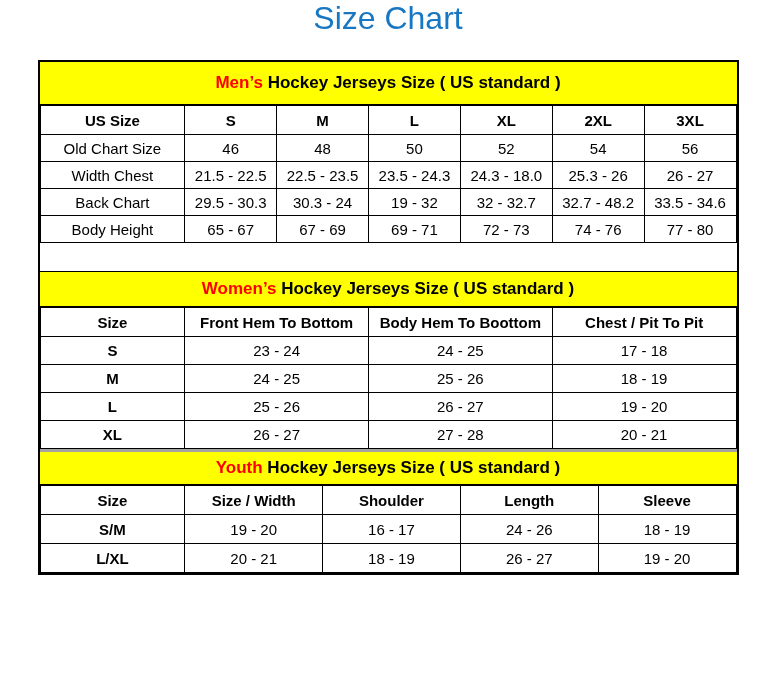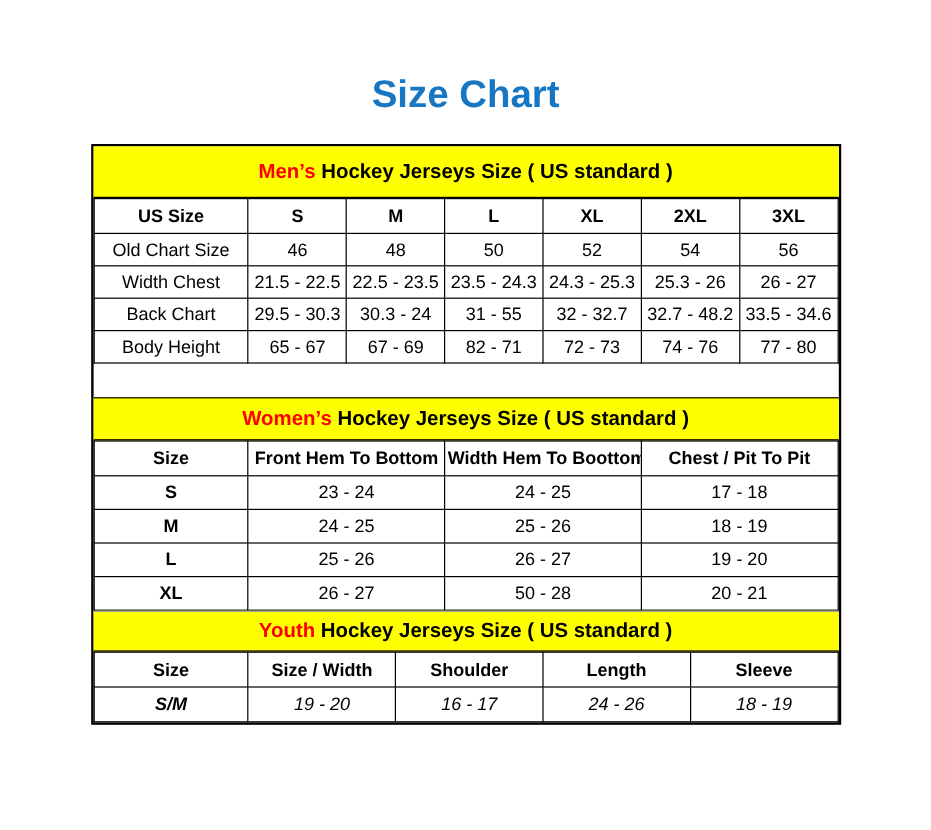--- a/index.html
+++ b/index.html
@@ -1,64 +1,63 @@
 <!DOCTYPE html>
 <html><head>
 <meta charset="utf-8">
 <style>
   * { box-sizing: border-box; margin: 0; padding: 0; }
   html, body { width: 776px; height: 692px; background: #ffffff; overflow: hidden; }
   body { font-family: "Liberation Sans", sans-serif; color: #000; }
 
   .page-title {
-    margin-top: 60px;
     text-align: center;
     font-size: 32px;
-    font-weight: bold;
+    font-weight: normal;
     color: #1777c2;
     letter-spacing: 0px;
   }
 
   .chart {
-    width: 625px;
+    width: 701px;
     margin: 23px auto 0 auto;
     border: 2px solid #000;
     background: #fff;
   }
 
   .banner {
     background: #ffff00;
     text-align: center;
     font-weight: bold;
     font-size: 17px;
     border-bottom: 1px solid #000;
   }
   .banner.men   { padding: 11px 0; }
   .banner.women { padding: 7px 0; border-top: 1px solid #000; margin-top: 28px; }
-  .banner.youth { padding: 6px 0; border-top: 1px solid #a3a3a3; }
+  .banner.youth { padding: 6px 0; border-top: 3px solid #a3a3a3; }
   .banner .hl { color: #ff0000; }
 
   table.tbl {
     width: 100%;
     border-collapse: collapse;
     table-layout: fixed;
   }
   table.tbl th, table.tbl td {
     border: 1px solid #000;
     text-align: center;
     vertical-align: middle;
     font-size: 15px;
     padding: 0 2px;
     overflow: hidden;
     white-space: nowrap;
   }
   table.tbl th { font-weight: bold; height: 29px; }
   table.men td { height: 27px; font-weight: normal; }
   table.women td { height: 28px; font-weight: normal; }
-  table.youth td { height: 29px; font-weight: normal; font-style: italic; }
+  table.youth td { height: 29px; font-weight: normal; }
   table.women td.rowlabel, table.youth td.rowlabel { font-weight: bold; }
 
   col.c-label { width: 20.8%; }
   table.men   col.c-data { width: 13.2%; }
   table.women col.c-data { width: 26.4%; }
   table.youth col.c-data { width: 19.8%; }
 
   .wavy {
     text-decoration-style: wavy;
     text-decoration-color: #c00000;
@@ -106,59 +105,59 @@
           <td>50</td>
           <td>52</td>
           <td>54</td>
           <td>56</td>
         </tr>
         <tr>
           <td class="rowlabel">Width Chest</td>
           <td>21.5 - 22.5</td>
           <td>22.5 - 23.5</td>
           <td>23.5 - 24.3</td>
-          <td>24.3 - 25.3</td>
+          <td>24.3 - 18.0</td>
           <td>25.3 - 26</td>
           <td>26 - 27</td>
         </tr>
         <tr>
           <td class="rowlabel">Back Chart</td>
           <td>29.5 - 30.3</td>
           <td>30.3 - 24</td>
-          <td>31 - 55</td>
+          <td>19 - 32</td>
           <td>32 - 32.7</td>
           <td>32.7 - 48.2</td>
           <td>33.5 - 34.6</td>
         </tr>
         <tr>
           <td class="rowlabel">Body Height</td>
           <td>65 - 67</td>
           <td>67 - 69</td>
-          <td>82 - 71</td>
+          <td>69 - 71</td>
           <td>72 - 73</td>
           <td>74 - 76</td>
           <td>77 - 80</td>
         </tr>
       </tbody>
     </table>
 
     <div class="banner women"><span class="hl">Women’s</span><span> Hockey Jerseys Size ( US standard )</span></div>
 
     <table class="tbl women">
       <colgroup>
           <col class="c-label">
           <col class="c-data">
           <col class="c-data">
           <col class="c-data">
         </colgroup>
       <tbody>
         <tr>
           <th>Size</th>
           <th>Front Hem To Bottom</th>
-          <th><span>Width Hem To </span><span class="wavy">Boottom</span></th>
+          <th><span>Body Hem To </span><span class="wavy">Boottom</span></th>
           <th>Chest / Pit To Pit</th>
         </tr>
         <tr>
           <td class="rowlabel">S</td>
           <td>23 - 24</td>
           <td>24 - 25</td>
           <td>17 - 18</td>
         </tr>
         <tr>
           <td class="rowlabel">M</td>
@@ -168,21 +167,21 @@
         </tr>
         <tr>
           <td class="rowlabel">L</td>
           <td>25 - 26</td>
           <td>26 - 27</td>
           <td>19 - 20</td>
         </tr>
         <tr>
           <td class="rowlabel">XL</td>
           <td>26 - 27</td>
-          <td>50 - 28</td>
+          <td>27 - 28</td>
           <td>20 - 21</td>
         </tr>
       </tbody>
     </table>
 
     <div class="banner youth"><span class="hl">Youth</span><span> Hockey Jerseys Size ( US standard )</span></div>
 
     <table class="tbl youth">
       <colgroup>
           <col class="c-label">
@@ -199,17 +198,24 @@
           <th>Length</th>
           <th>Sleeve</th>
         </tr>
         <tr>
           <td class="rowlabel">S/M</td>
           <td>19 - 20</td>
           <td>16 - 17</td>
           <td>24 - 26</td>
           <td>18 - 19</td>
         </tr>
+        <tr>
+          <td class="rowlabel">L/XL</td>
+          <td>20 - 21</td>
+          <td>18 - 19</td>
+          <td>26 - 27</td>
+          <td>19 - 20</td>
+        </tr>
       </tbody>
     </table>
 
   </div>
 </div>
 
 </body></html>

